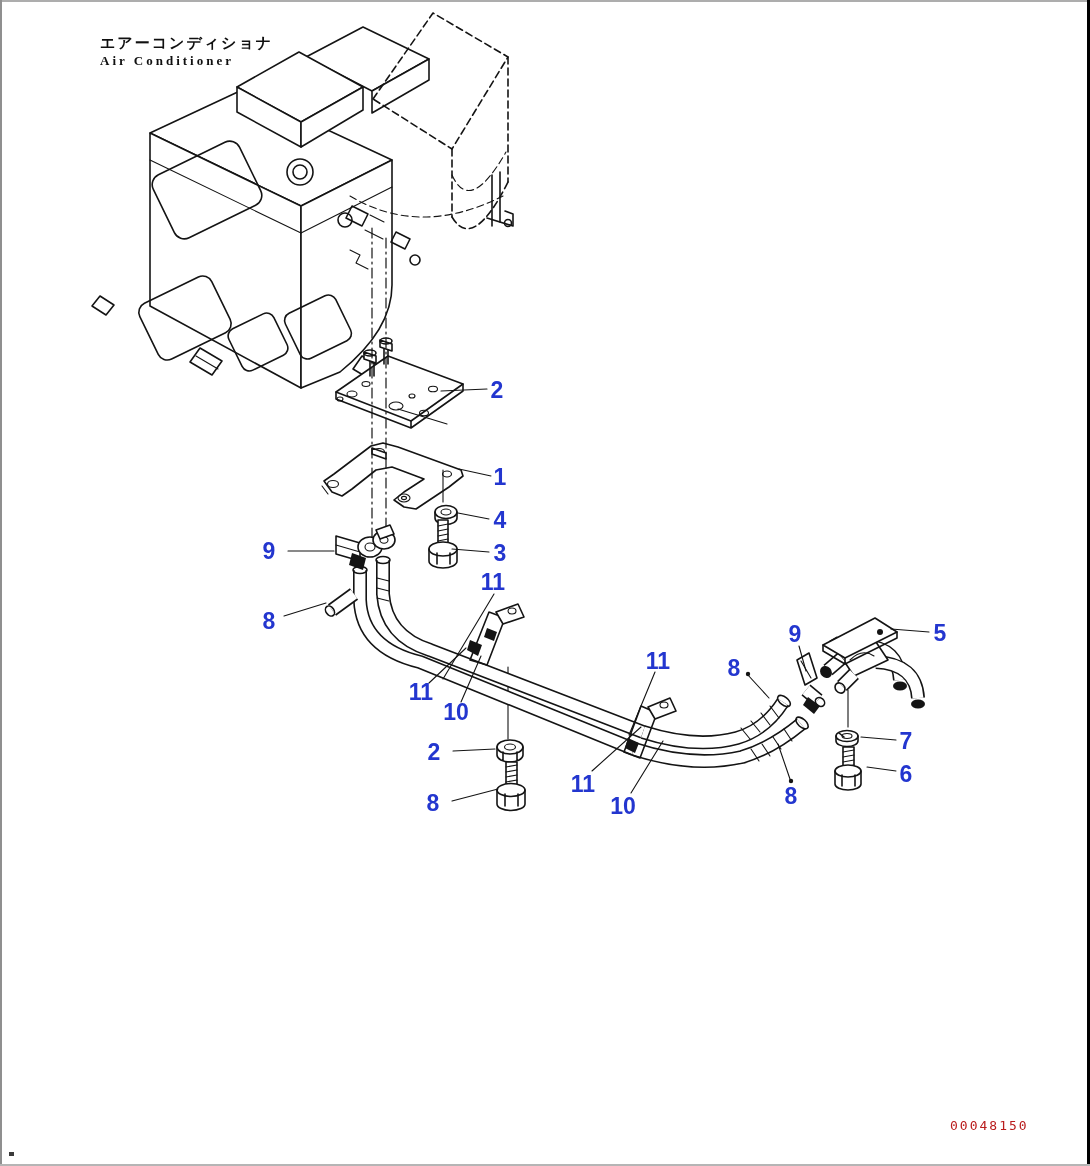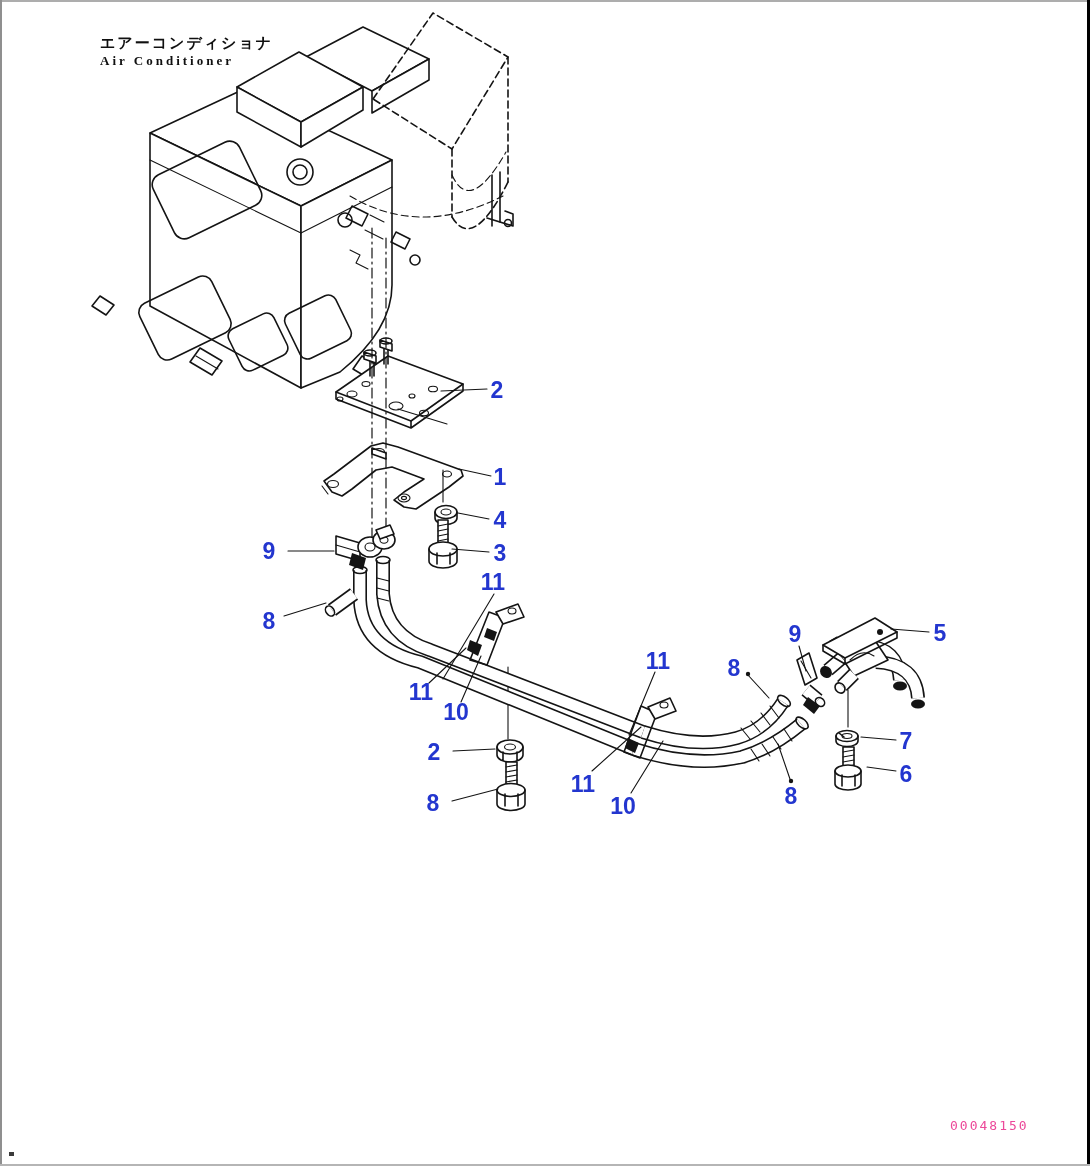--- a/index.html
+++ b/index.html
@@ -9,21 +9,21 @@
   .edge.left{left:0;top:0;width:2px;height:1166px;background:#8f8f8f;}
   .edge.top{left:0;top:0;width:1090px;height:2px;background:#adadad;}
   .edge.right{right:0;top:0;width:3px;height:1166px;background:#000;}
   .edge.bottom{left:0;bottom:0;width:1090px;height:2px;background:#b5b5b5;}
   .artifact-dot{position:absolute;left:9px;top:1152px;width:5px;height:4px;background:#3a3a3a;}
   .title{position:absolute;left:100px;top:6px;color:#101010;line-height:1.25;}
   .title .jp{font-size:15px;font-weight:bold;letter-spacing:2px;font-family:"DejaVu Sans","Liberation Sans",sans-serif;margin-top:28px;}
   .title .en{font-size:13px;font-weight:bold;letter-spacing:3px;font-family:Liberation Serif, serif;}
   .callout{position:absolute;transform:translate(-50%,-50%);color:var(--callout-color,#2336cf);
            font-size:23px;font-weight:bold;font-family:"Liberation Sans",sans-serif;white-space:nowrap;}
-  .drawing-number{position:absolute;left:950px;top:1118px;color:#ec4899;font-size:13px;
+  .drawing-number{position:absolute;left:950px;top:1118px;color:#b91c1c;font-size:13px;
            letter-spacing:2px;font-family:"DejaVu Sans Mono","Liberation Mono",monospace;}
   svg{position:absolute;left:0;top:0;}
   .ln{stroke:#141414;stroke-width:1.6;fill:none;stroke-linecap:round;stroke-linejoin:round;}
   .lnf{stroke:#141414;stroke-width:1.6;fill:#ffffff;stroke-linejoin:round;}
   .dash{stroke-dasharray:7 4;}
   .cdash{stroke-dasharray:10 4 2 4;stroke-width:1.2;}
   .thin{stroke-width:1.1;}
   .tube-out{stroke:#141414;stroke-width:14;fill:none;stroke-linecap:butt;stroke-linejoin:round;}
   .tube-in{stroke:#ffffff;stroke-width:10.8;fill:none;stroke-linecap:butt;stroke-linejoin:round;}
   .blk{fill:#141414;stroke:none;}

